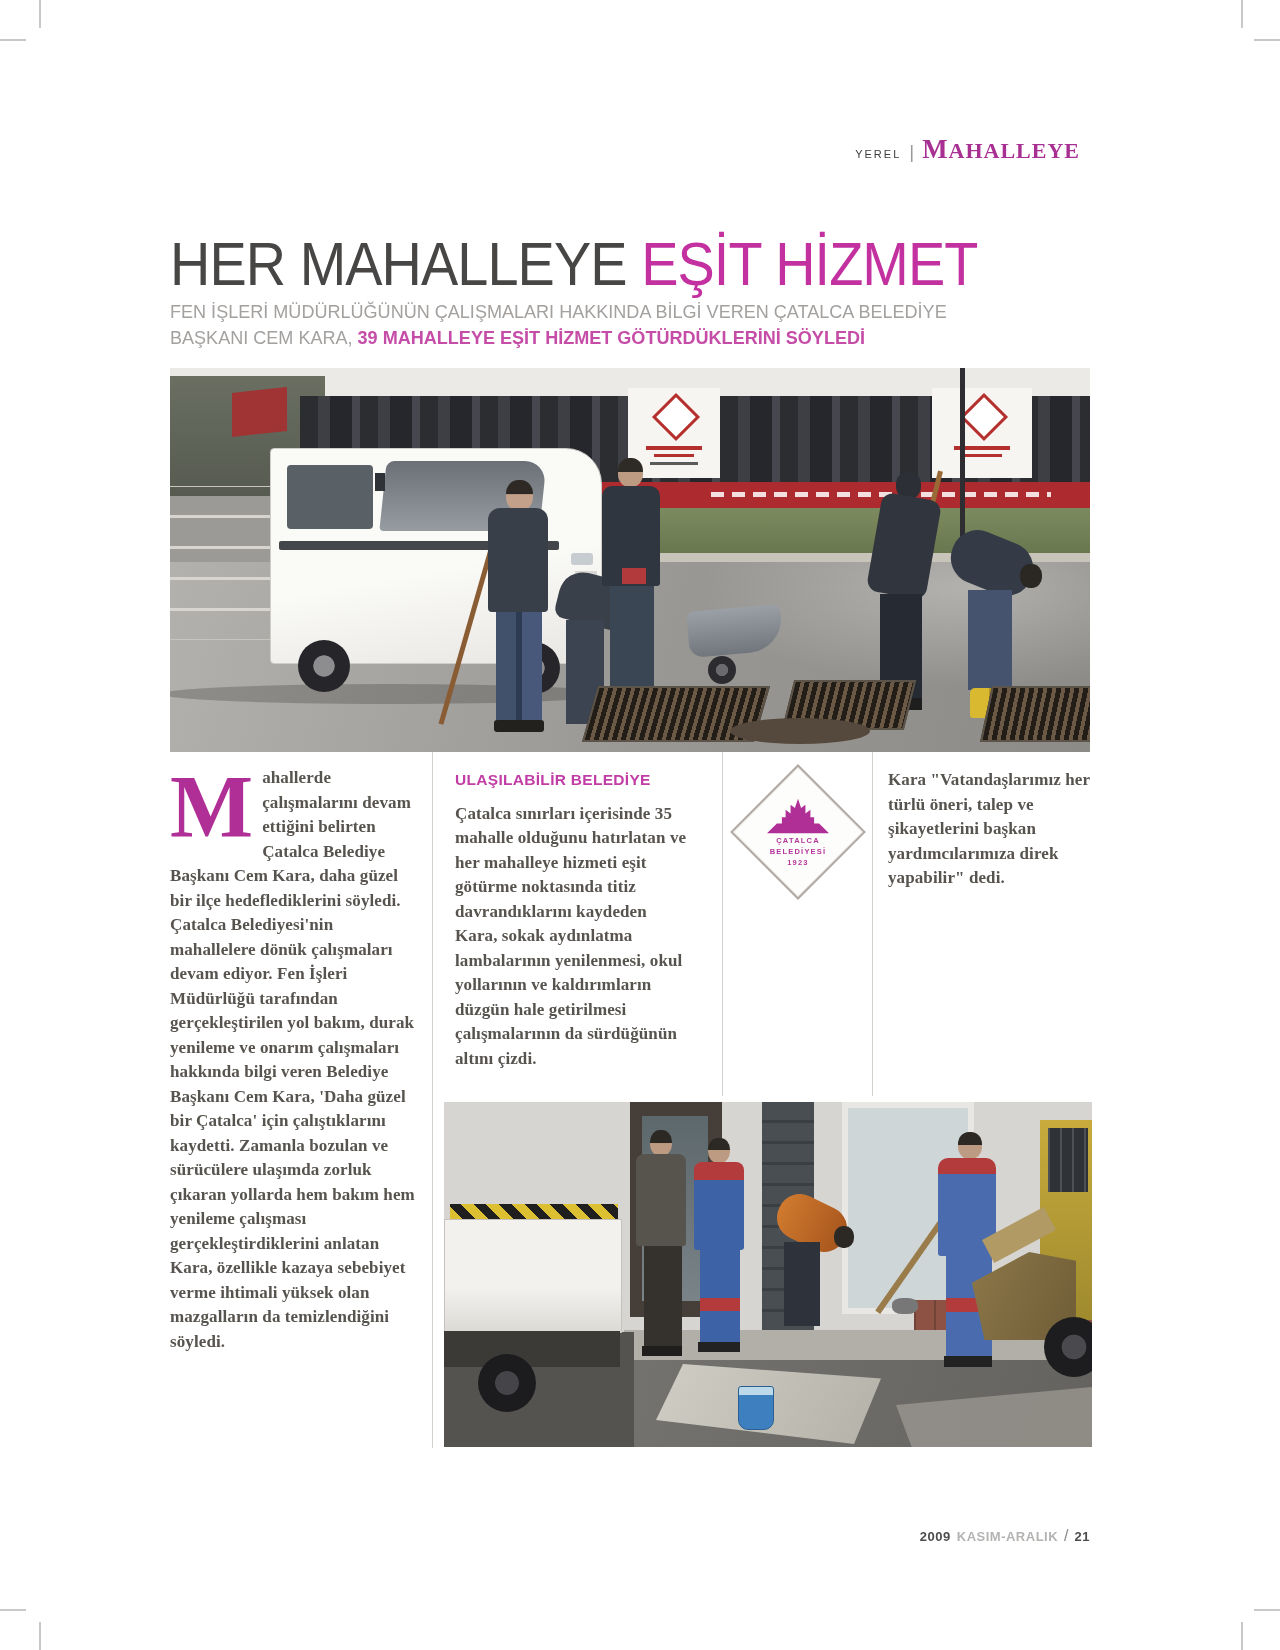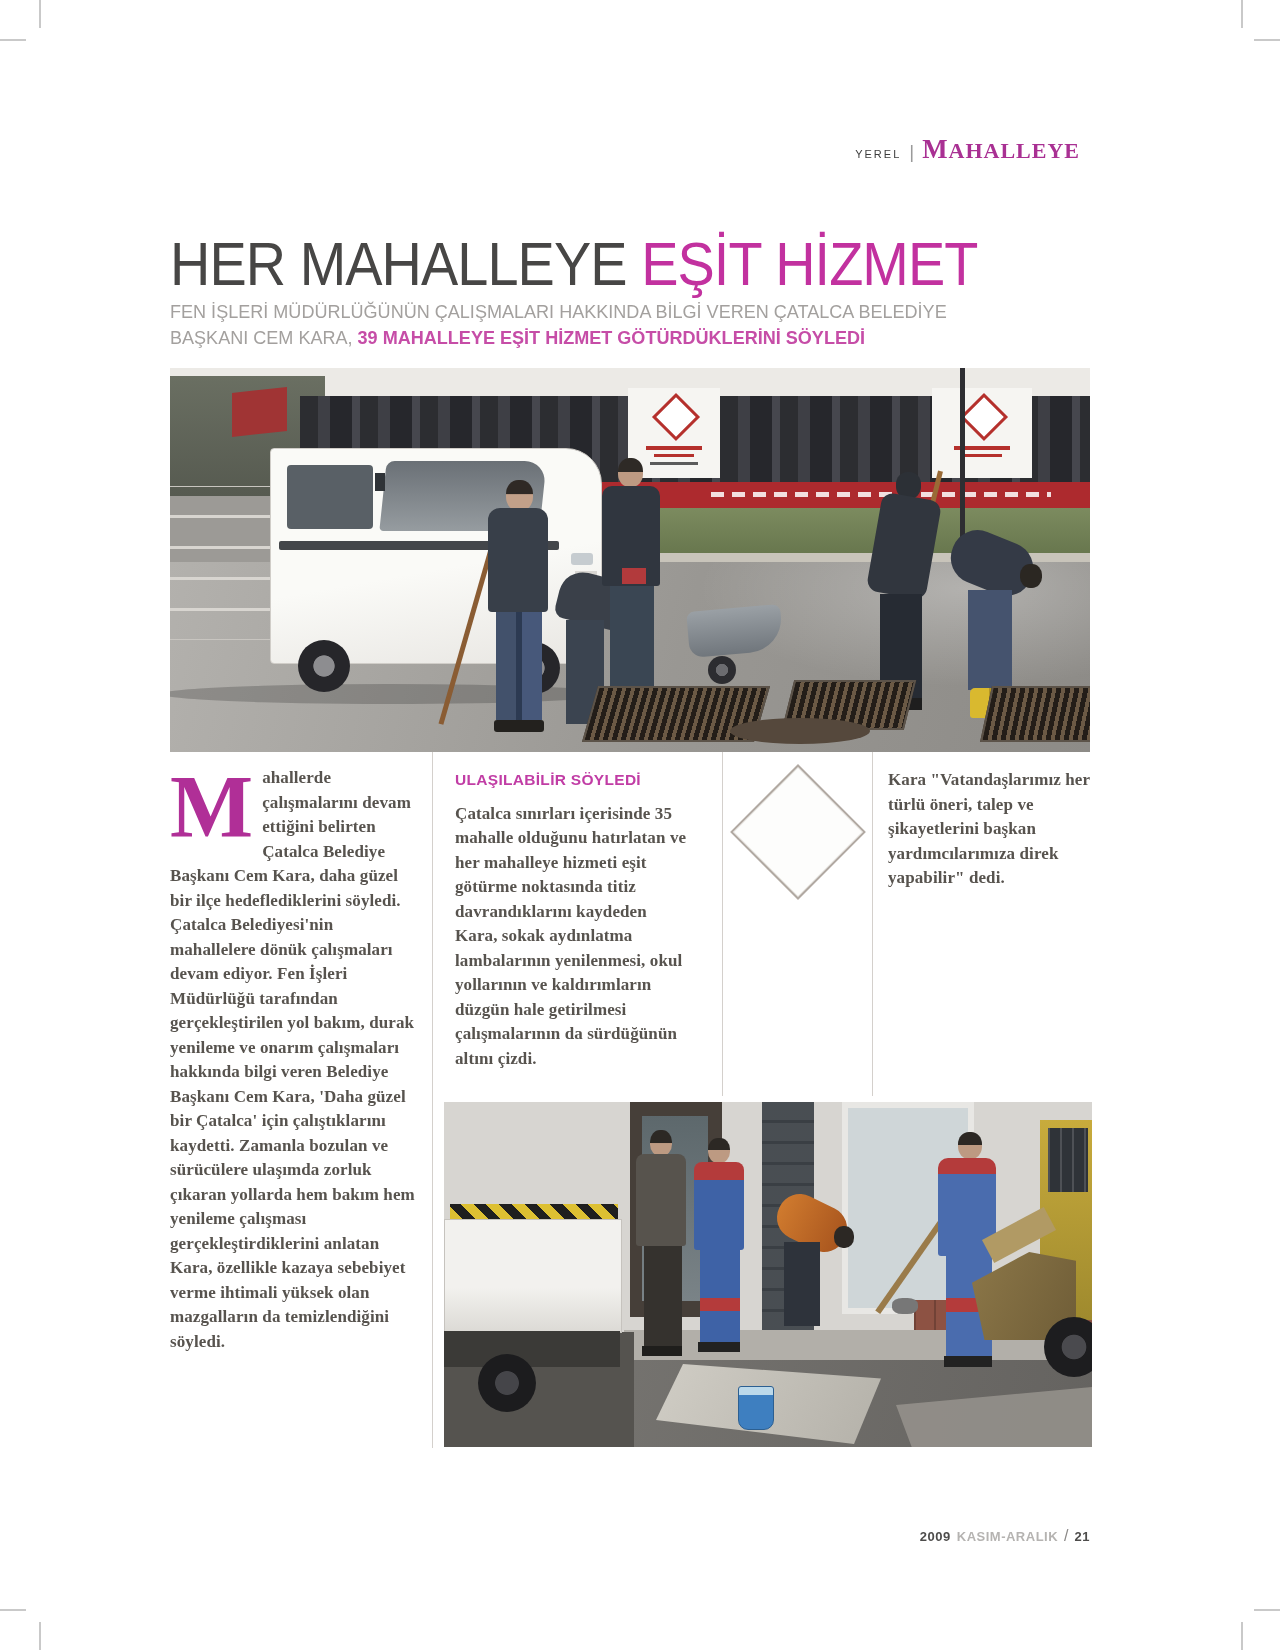--- a/index.html
+++ b/index.html
@@ -159,30 +159,38 @@
 
   <div class="vrule" style="left:432px;top:752px;height:696px;"></div>
   <div class="vrule" style="left:722px;top:752px;height:344px;"></div>
   <div class="vrule" style="left:872px;top:752px;height:344px;"></div>
 
   <div class="col bodytext" style="left:170px;top:766px;width:252px;height:680px;">
     <p><span class="dropcap">M</span><span>ahallerde çalışmalarını devam ettiğini belirten Çatalca Belediye Başkanı Cem Kara, daha güzel bir ilçe hedeflediklerini söyledi. Çatalca Belediyesi'nin mahallelere dönük çalışmaları devam ediyor. Fen İşleri Müdürlüğü tarafından gerçekleştirilen yol bakım, durak yenileme ve onarım çalışmaları hakkında bilgi veren Belediye Başkanı Cem Kara, 'Daha güzel bir Çatalca' için çalıştıklarını kaydetti. Zamanla bozulan ve sürücülere ulaşımda zorluk çıkaran yollarda hem bakım hem yenileme çalışması gerçekleştirdiklerini anlatan Kara, özellikle kazaya sebebiyet verme ihtimali yüksek olan mazgalların da temizlendiğini söyledi.</span></p>
   </div>
 
   <div class="col bodytext" style="left:455px;top:768px;width:238px;height:332px;">
-    <div class="col2-head">ULAŞILABİLİR SÖYLEDİ</div>
+    <div class="col2-head">ULAŞILABİLİR BELEDİYE</div>
     <p>Çatalca sınırları içerisinde 35 mahalle olduğunu hatırlatan ve her mahalleye hizmeti eşit götürme noktasında titiz davrandıklarını kaydeden Kara, sokak aydınlatma lambalarının yenilenmesi, okul yollarının ve kaldırımların düzgün hale getirilmesi çalışmalarının da sürdüğünün altını çizdi.</p>
   </div>
 
   <div class="col bodytext" style="left:888px;top:768px;width:206px;height:332px;">
     <p>Kara "Vatandaşlarımız her türlü öneri, talep ve şikayetlerini başkan yardımcılarımıza direk yapabilir" dedi.</p>
   </div>
 
   <div class="logo-wrap">
     <div class="diamond"></div>
+    <div class="logo-inner">
+      <svg width="62" height="36" viewBox="0 0 100 56">
+        <path fill="#b02f97" d="M0,56 L16,40 L24,40 L24,30 L30,30 L30,18 L38,24 L38,10 L45,15 L50,0 L55,15 L62,10 L62,24 L70,18 L70,30 L76,30 L76,40 L84,40 L100,56 Z"></path>
+      </svg>
+      <div class="logo-text">ÇATALCA</div>
+      <div class="logo-text">BELEDİYESİ</div>
+      <div class="logo-text">1923</div>
+    </div>
   </div>
 
   <div class="photo" style="left:444px;top:1102px;width:648px;height:345px;background:#d7d5d1;">
     <div class="ph" style="left:186px;top:0;width:92px;height:215px;background:#463f39;">
       <div class="ph" style="left:12px;top:14px;width:66px;height:185px;background:linear-gradient(#5d686c,#7a8387);"></div>
     </div>
     <div class="ph" style="left:318px;top:0;width:52px;height:230px;background:#3a3f44;background-image:repeating-linear-gradient(180deg,rgba(255,255,255,.08) 0 18px,transparent 18px 21px);"></div>
     <div class="ph" style="left:398px;top:0;width:120px;height:200px;background:#cfd6d8;border:6px solid #e8e7e4;"></div>
     <div class="ph" style="left:470px;top:198px;width:178px;height:32px;background:#8d5243;background-image:repeating-linear-gradient(90deg,rgba(0,0,0,.2) 0 2px,transparent 2px 20px);"></div>
     <div class="ph" style="left:180px;top:228px;right:0;height:30px;background:#b2afa9;border-bottom:2px solid #979490;"></div>

